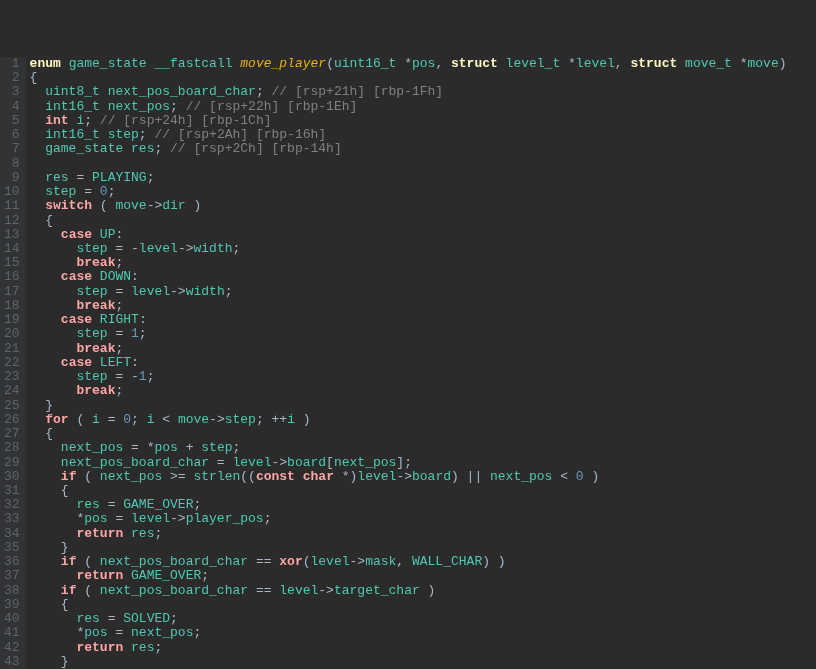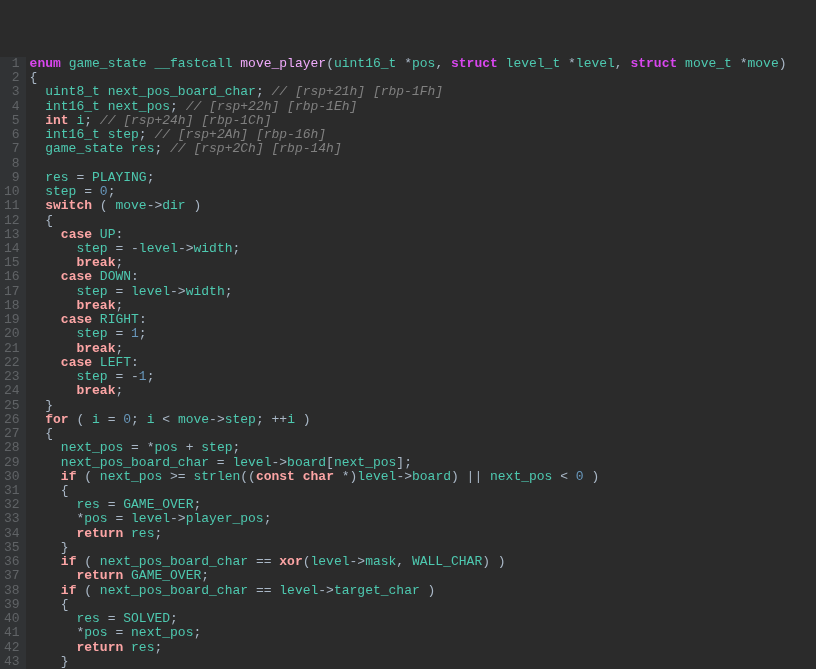--- a/index.html
+++ b/index.html
@@ -26,25 +26,25 @@
     padding-left: 4px;
     flex-shrink: 0;
     user-select: none;
   }
   .code {
     padding-left: 4px;
     flex: 1;
   }
   .ln { display: block; height: 14.24px; }
   .kw { color: #fca5a5; font-weight: bold; }      
-  .type { color: #d946ef; font-weight: bold; }     
+  .type { color: #fef9c3; font-weight: bold; }     
   .ty { color: #4ec9b0; }
-  .fn { color: #f0abfc; }                          
+  .fn { color: #eab308; font-style: italic; }                          
   .num { color: #6897bb; }
-  .com { color: #808080; font-style: italic; }
+  .com { color: #808080; }
 </style>
 </head>
 <body>
 
 
 
 <div class="editor">
   <div class="gutter"><span class="ln">1</span><span class="ln">2</span><span class="ln">3</span><span class="ln">4</span><span class="ln">5</span><span class="ln">6</span><span class="ln">7</span><span class="ln">8</span><span class="ln">9</span><span class="ln">10</span><span class="ln">11</span><span class="ln">12</span><span class="ln">13</span><span class="ln">14</span><span class="ln">15</span><span class="ln">16</span><span class="ln">17</span><span class="ln">18</span><span class="ln">19</span><span class="ln">20</span><span class="ln">21</span><span class="ln">22</span><span class="ln">23</span><span class="ln">24</span><span class="ln">25</span><span class="ln">26</span><span class="ln">27</span><span class="ln">28</span><span class="ln">29</span><span class="ln">30</span><span class="ln">31</span><span class="ln">32</span><span class="ln">33</span><span class="ln">34</span><span class="ln">35</span><span class="ln">36</span><span class="ln">37</span><span class="ln">38</span><span class="ln">39</span><span class="ln">40</span><span class="ln">41</span><span class="ln">42</span><span class="ln">43</span></div>
   <div class="code"><span class="ln"><span class="type">enum</span><span> </span><span class="ty">game_state</span><span> </span><span class="ty">__fastcall</span><span> </span><span class="fn">move_player</span><span>(</span><span class="ty">uint16_t</span><span> *</span><span class="ty">pos</span><span>, </span><span class="type">struct</span><span> </span><span class="ty">level_t</span><span> *</span><span class="ty">level</span><span>, </span><span class="type">struct</span><span> </span><span class="ty">move_t</span><span> *</span><span class="ty">move</span><span>)</span></span><span class="ln"><span>{</span></span><span class="ln"><span>  </span><span class="ty">uint8_t</span><span> </span><span class="ty">next_pos_board_char</span><span>; </span><span class="com">// [rsp+21h] [rbp-1Fh]</span></span><span class="ln"><span>  </span><span class="ty">int16_t</span><span> </span><span class="ty">next_pos</span><span>; </span><span class="com">// [rsp+22h] [rbp-1Eh]</span></span><span class="ln"><span>  </span><span class="kw">int</span><span> </span><span class="ty">i</span><span>; </span><span class="com">// [rsp+24h] [rbp-1Ch]</span></span><span class="ln"><span>  </span><span class="ty">int16_t</span><span> </span><span class="ty">step</span><span>; </span><span class="com">// [rsp+2Ah] [rbp-16h]</span></span><span class="ln"><span>  </span><span class="ty">game_state</span><span> </span><span class="ty">res</span><span>; </span><span class="com">// [rsp+2Ch] [rbp-14h]</span></span><span class="ln"><span></span></span><span class="ln"><span>  </span><span class="ty">res</span><span> = </span><span class="ty">PLAYING</span><span>;</span></span><span class="ln"><span>  </span><span class="ty">step</span><span> = </span><span class="num">0</span><span>;</span></span><span class="ln"><span>  </span><span class="kw">switch</span><span> ( </span><span class="ty">move</span><span>-&gt;</span><span class="ty">dir</span><span> )</span></span><span class="ln"><span>  {</span></span><span class="ln"><span>    </span><span class="kw">case</span><span> </span><span class="ty">UP</span><span>:</span></span><span class="ln"><span>      </span><span class="ty">step</span><span> = -</span><span class="ty">level</span><span>-&gt;</span><span class="ty">width</span><span>;</span></span><span class="ln"><span>      </span><span class="kw">break</span><span>;</span></span><span class="ln"><span>    </span><span class="kw">case</span><span> </span><span class="ty">DOWN</span><span>:</span></span><span class="ln"><span>      </span><span class="ty">step</span><span> = </span><span class="ty">level</span><span>-&gt;</span><span class="ty">width</span><span>;</span></span><span class="ln"><span>      </span><span class="kw">break</span><span>;</span></span><span class="ln"><span>    </span><span class="kw">case</span><span> </span><span class="ty">RIGHT</span><span>:</span></span><span class="ln"><span>      </span><span class="ty">step</span><span> = </span><span class="num">1</span><span>;</span></span><span class="ln"><span>      </span><span class="kw">break</span><span>;</span></span><span class="ln"><span>    </span><span class="kw">case</span><span> </span><span class="ty">LEFT</span><span>:</span></span><span class="ln"><span>      </span><span class="ty">step</span><span> = -</span><span class="num">1</span><span>;</span></span><span class="ln"><span>      </span><span class="kw">break</span><span>;</span></span><span class="ln"><span>  }</span></span><span class="ln"><span>  </span><span class="kw">for</span><span> ( </span><span class="ty">i</span><span> = </span><span class="num">0</span><span>; </span><span class="ty">i</span><span> &lt; </span><span class="ty">move</span><span>-&gt;</span><span class="ty">step</span><span>; ++</span><span class="ty">i</span><span> )</span></span><span class="ln"><span>  {</span></span><span class="ln"><span>    </span><span class="ty">next_pos</span><span> = *</span><span class="ty">pos</span><span> + </span><span class="ty">step</span><span>;</span></span><span class="ln"><span>    </span><span class="ty">next_pos_board_char</span><span> = </span><span class="ty">level</span><span>-&gt;</span><span class="ty">board</span><span>[</span><span class="ty">next_pos</span><span>];</span></span><span class="ln"><span>    </span><span class="kw">if</span><span> ( </span><span class="ty">next_pos</span><span> &gt;= </span><span class="ty">strlen</span><span>((</span><span class="kw">const</span><span> </span><span class="kw">char</span><span> *)</span><span class="ty">level</span><span>-&gt;</span><span class="ty">board</span><span>) || </span><span class="ty">next_pos</span><span> &lt; </span><span class="num">0</span><span> )</span></span><span class="ln"><span>    {</span></span><span class="ln"><span>      </span><span class="ty">res</span><span> = </span><span class="ty">GAME_OVER</span><span>;</span></span><span class="ln"><span>      *</span><span class="ty">pos</span><span> = </span><span class="ty">level</span><span>-&gt;</span><span class="ty">player_pos</span><span>;</span></span><span class="ln"><span>      </span><span class="kw">return</span><span> </span><span class="ty">res</span><span>;</span></span><span class="ln"><span>    }</span></span><span class="ln"><span>    </span><span class="kw">if</span><span> ( </span><span class="ty">next_pos_board_char</span><span> == </span><span class="kw">xor</span><span>(</span><span class="ty">level</span><span>-&gt;</span><span class="ty">mask</span><span>, </span><span class="ty">WALL_CHAR</span><span>) )</span></span><span class="ln"><span>      </span><span class="kw">return</span><span> </span><span class="ty">GAME_OVER</span><span>;</span></span><span class="ln"><span>    </span><span class="kw">if</span><span> ( </span><span class="ty">next_pos_board_char</span><span> == </span><span class="ty">level</span><span>-&gt;</span><span class="ty">target_char</span><span> )</span></span><span class="ln"><span>    {</span></span><span class="ln"><span>      </span><span class="ty">res</span><span> = </span><span class="ty">SOLVED</span><span>;</span></span><span class="ln"><span>      *</span><span class="ty">pos</span><span> = </span><span class="ty">next_pos</span><span>;</span></span><span class="ln"><span>      </span><span class="kw">return</span><span> </span><span class="ty">res</span><span>;</span></span><span class="ln"><span>    }</span></span></div>
 </div>

